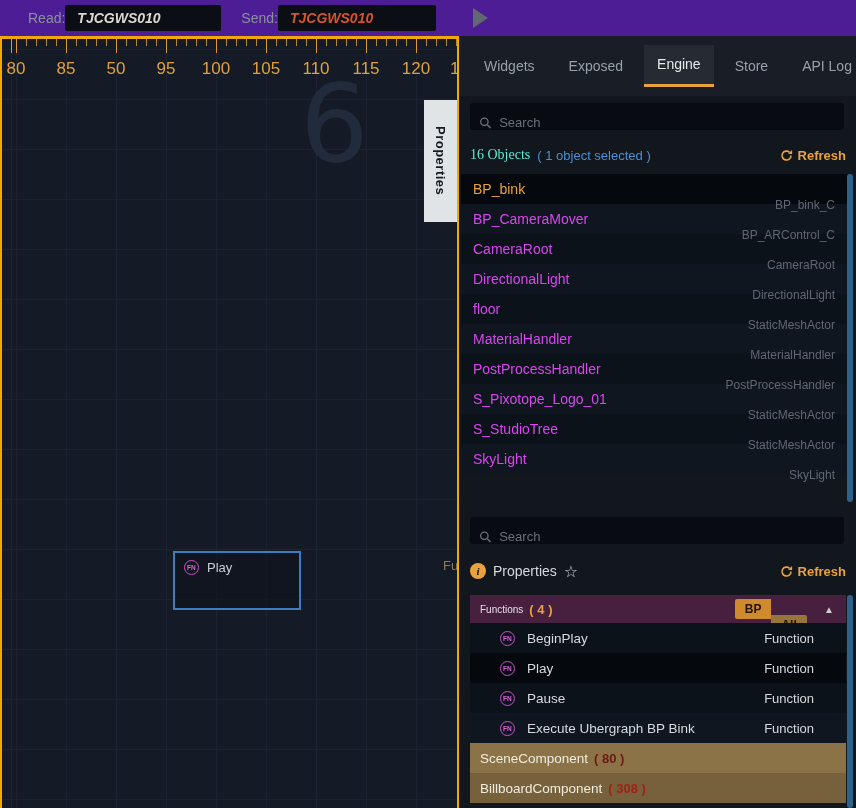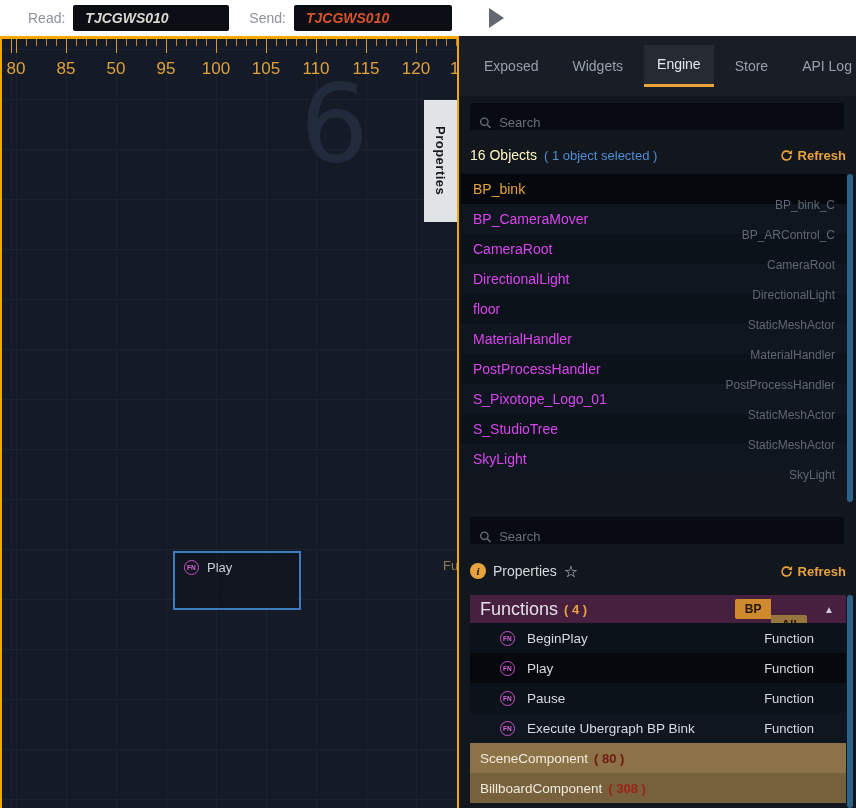--- a/index.html
+++ b/index.html
@@ -1,26 +1,26 @@
 <!DOCTYPE html>
 <html><head>
 <meta charset="utf-8">
 <style>
   * { margin:0; padding:0; box-sizing:border-box; }
   html,body { width:856px; height:808px; overflow:hidden; }
   body { font-family:"Liberation Sans","DejaVu Sans",sans-serif; background:#10141B; }
   .screen { position:relative; width:856px; height:808px; }
 
   
-  .topbar { position:absolute; top:0; left:0; width:856px; height:36px; background:#ffffff;
+  .topbar { position:absolute; top:0; left:0; width:856px; height:36px; background:#4c1d95;
             display:flex; align-items:center; padding-left:28px; }
   .tb-label { color:#8B929B; font-size:14px; }
   .tb-label.send { margin-left:20px; }
   .tb-input { height:26px; background:#0B0F15; border-radius:2px; display:flex; align-items:center;
-              padding:0 12px; margin-left:8px; }
+              padding:0 12px; }
   .tb-input.read { width:156px; }
   .tb-input.send { width:158px; }
   .tb-val { font-size:14px; font-style:italic; font-weight:bold; white-space:nowrap; }
   .tb-val.read { color:#DBD8D0; }
   .tb-val.send { color:#D9532A; }
   .play-btn { margin-left:32px; width:26px; height:26px; display:flex; align-items:center; justify-content:center; cursor:pointer; }
   .play-tri { width:0; height:0; border-left:15px solid #62686F; border-top:10px solid transparent; border-bottom:10px solid transparent; }
 
   
   .main { position:absolute; top:36px; left:0; width:856px; height:772px; display:flex; }
@@ -65,21 +65,21 @@
 
   .search { position:absolute; left:11px; width:374px; height:27px; background:#080C12; border-radius:3px;
             display:flex; align-items:flex-end; padding:0 9px; gap:7px; }
   .search.s1 { top:67px; }
   .search.s2 { top:481px; }
   .search input { background:transparent; border:none; outline:none; color:#C9CED6; font-size:13px;
                   width:100%; font-family:inherit; }
   .search input::placeholder { color:#67707B; }
 
   .obj-header { position:absolute; top:107px; left:11px; width:376px; height:24px; display:flex; align-items:center; }
-  .obj-count { color:#fef9c3; font-size:14px; }
+  .obj-count { color:#5eead4; font-size:14px;font-family:Liberation Serif, serif; }
   .obj-selected { color:#4E8FD5; font-size:13px; margin-left:7px; }
   .refresh { margin-left:auto; display:flex; gap:5px; align-items:center; color:#E8A33D;
              font-size:13px; font-weight:bold; cursor:pointer; }
 
   .obj-list { position:absolute; top:138px; left:2px; width:386px; height:328px; list-style:none; overflow:hidden; }
   .obj-row { height:30px; display:flex; align-items:center; padding:0 12px; background:#0C121A; cursor:pointer; }
   .obj-row:nth-child(even) { background:#10161F; }
   .obj-row.selected { background:#05080D; }
   .obj-name { color:#d946ef; font-size:14px; }
   .obj-row.selected .obj-name { color:#E8A33D; }
@@ -92,21 +92,21 @@
   .props-header { position:absolute; top:521px; left:11px; width:376px; height:28px;
                   display:flex; align-items:center; gap:7px; }
   .info-icon { width:16px; height:16px; border-radius:50%; background:#E8A33D; color:#14100A;
                font-size:11px; font-weight:bold; font-style:italic; font-family:"Liberation Serif",serif;
                display:flex; align-items:center; justify-content:center; }
   .props-title { color:#D6DADF; font-size:14px; }
   .star { color:#C9CDD3; font-size:16px; cursor:pointer; }
 
   .fn-header { position:absolute; top:559px; left:11px; width:376px; height:28px; background:#46203E;
                display:flex; align-items:center; padding:0 10px; cursor:pointer; }
-  .fn-title { color:#E4DEE6; font-size:18px; }
+  .fn-title { color:#E4DEE6; font-size:10px; }
   .fn-count { color:#E8A33D; font-size:13px; margin-left:6px; font-weight:bold; }
   .pill { height:20px; width:36px; font-size:12px; font-weight:bold; color:#241505;
           display:flex; align-items:center; justify-content:center; cursor:pointer; }
   .pill.bp { background:#D08A2E; border-radius:2px 0 0 2px; margin-left:auto; }
   .pill.all { background:#97763E; border-radius:0 2px 2px 0;margin-top:31px; }
   .collapse { color:#C9CDD3; font-size:10px; margin-left:17px; margin-right:2px; cursor:pointer; }
 
   .fn-list { position:absolute; top:587px; left:11px; width:376px; list-style:none; }
   .fn-row { height:30px; display:flex; align-items:center; padding:0 14px 0 30px; gap:12px;
             background:#0C121A; cursor:pointer; }
@@ -165,22 +165,22 @@
       </div>
       <div class="clipped-func">Func</div>
       <div class="props-tab">
         <span>Properties</span>
       </div>
     </div>
 
     <div class="panel">
 
       <nav class="tabs">
+        <div class="tab">Widgets</div>
         <div class="tab">Exposed</div>
-        <div class="tab">Widgets</div>
         <div class="tab active">Engine</div>
         <div class="tab">Store</div>
         <div class="tab">API Log</div>
       </nav>
 
       <div class="search s1">
         <svg width="14" height="14" viewBox="0 0 16 16">
           <circle cx="6.5" cy="6.5" r="4.5" fill="none" stroke="#67707B" stroke-width="1.6"></circle>
           <line x1="10" y1="10" x2="14" y2="14" stroke="#67707B" stroke-width="1.8"></line>
         </svg>

